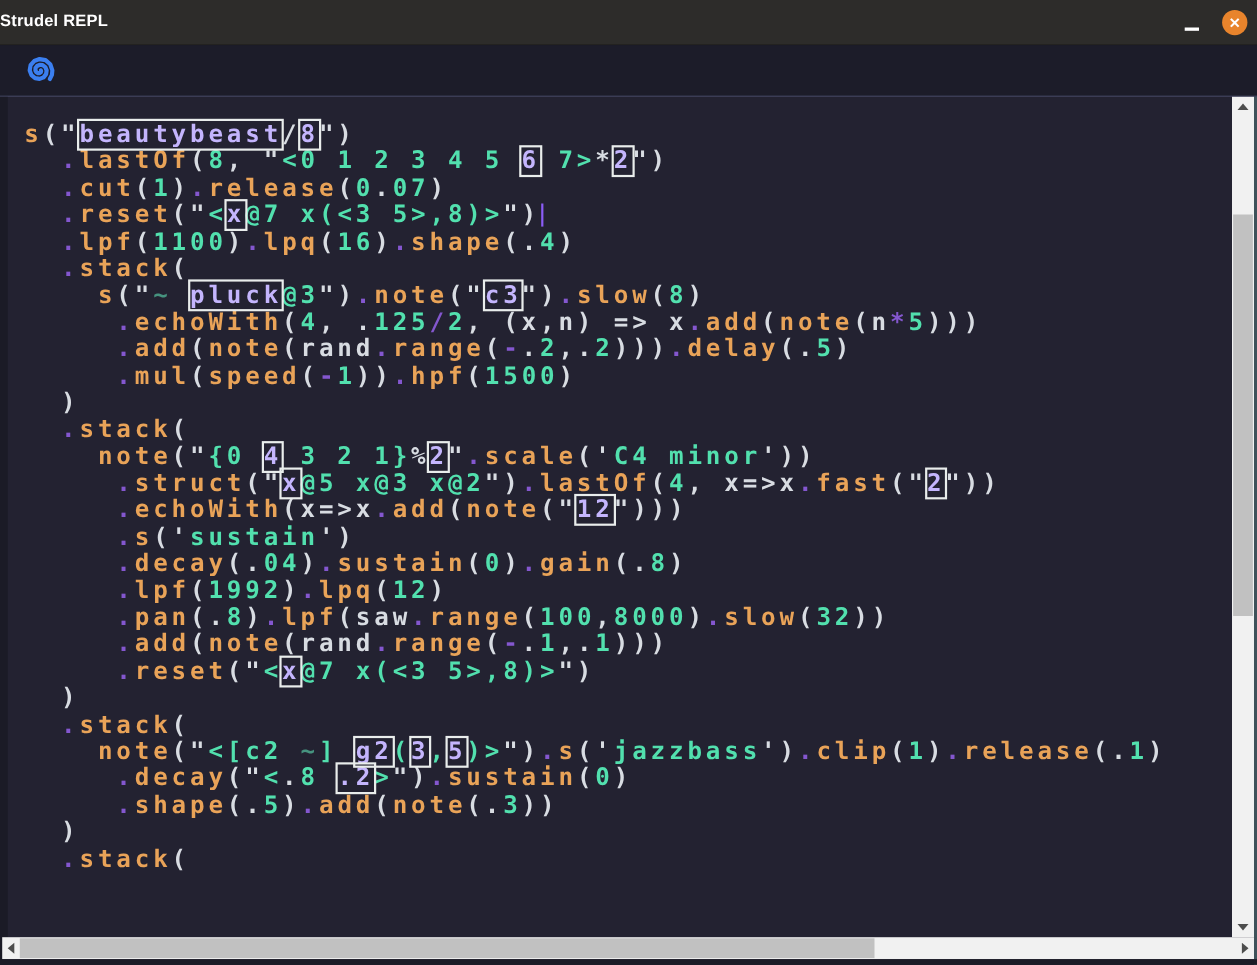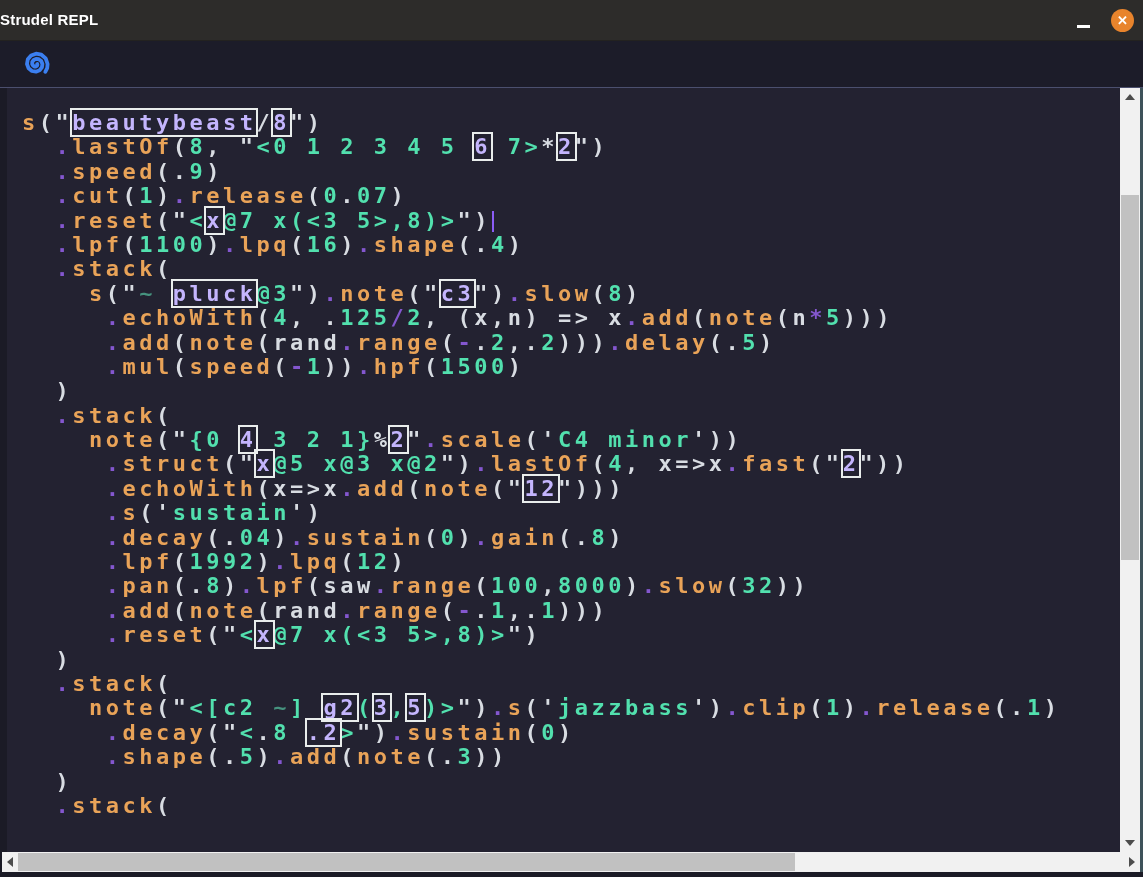--- a/index.html
+++ b/index.html
@@ -100,21 +100,20 @@
     </svg>
   </div>
 </div>
 
 <div class="editor" style="background: rgb(35, 34, 49);">
   <div class="left-edge"></div>
   <div class="right-edge"></div>
   <div class="code" id="code">
       <div class="code-line"><span class="tk-f">s</span><span class="tk-w">("</span><span class="tk-nb">beautybeast</span><span class="tk-w">/</span><span class="tk-nb">8</span><span class="tk-w">")</span></div>
       <div class="code-line"><span class="tk-w">  </span><span class="tk-p">.</span><span class="tk-f">lastOf</span><span class="tk-w">(</span><span class="tk-n">8</span><span class="tk-w">, "</span><span class="tk-n">&lt;0 1 2 3 4 5 </span><span class="tk-nb">6</span><span class="tk-n"> 7&gt;</span><span class="tk-w">*</span><span class="tk-nb">2</span><span class="tk-w">")</span></div>
-      <div class="code-line"><span class="tk-w">  </span><span class="tk-p">.</span><span class="tk-f">speed</span><span class="tk-w">(.</span><span class="tk-n">9</span><span class="tk-w">)</span></div>
       <div class="code-line"><span class="tk-w">  </span><span class="tk-p">.</span><span class="tk-f">cut</span><span class="tk-w">(</span><span class="tk-n">1</span><span class="tk-w">)</span><span class="tk-p">.</span><span class="tk-f">release</span><span class="tk-w">(</span><span class="tk-n">0</span><span class="tk-w">.</span><span class="tk-n">07</span><span class="tk-w">)</span></div>
       <div class="code-line"><span class="tk-w">  </span><span class="tk-p">.</span><span class="tk-f">reset</span><span class="tk-w">("</span><span class="tk-n">&lt;</span><span class="tk-nb">x</span><span class="tk-n">@7 x(&lt;3 5&gt;,8)&gt;</span><span class="tk-w">")</span><span class="caret"></span></div>
       <div class="code-line"><span class="tk-w">  </span><span class="tk-p">.</span><span class="tk-f">lpf</span><span class="tk-w">(</span><span class="tk-n">1100</span><span class="tk-w">)</span><span class="tk-p">.</span><span class="tk-f">lpq</span><span class="tk-w">(</span><span class="tk-n">16</span><span class="tk-w">)</span><span class="tk-p">.</span><span class="tk-f">shape</span><span class="tk-w">(.</span><span class="tk-n">4</span><span class="tk-w">)</span></div>
       <div class="code-line"><span class="tk-w">  </span><span class="tk-p">.</span><span class="tk-f">stack</span><span class="tk-w">(</span></div>
       <div class="code-line"><span class="tk-w">    </span><span class="tk-f">s</span><span class="tk-w">("</span><span class="tk-d">~</span><span class="tk-n"> </span><span class="tk-nb">pluck</span><span class="tk-n">@3</span><span class="tk-w">")</span><span class="tk-p">.</span><span class="tk-f">note</span><span class="tk-w">("</span><span class="tk-nb">c3</span><span class="tk-w">")</span><span class="tk-p">.</span><span class="tk-f">slow</span><span class="tk-w">(</span><span class="tk-n">8</span><span class="tk-w">)</span></div>
       <div class="code-line"><span class="tk-w">     </span><span class="tk-p">.</span><span class="tk-f">echoWith</span><span class="tk-w">(</span><span class="tk-n">4</span><span class="tk-w">, .</span><span class="tk-n">125</span><span class="tk-p">/</span><span class="tk-n">2</span><span class="tk-w">, (x,n) =&gt; x</span><span class="tk-p">.</span><span class="tk-f">add</span><span class="tk-w">(</span><span class="tk-f">note</span><span class="tk-w">(n</span><span class="tk-p">*</span><span class="tk-n">5</span><span class="tk-w">)))</span></div>
       <div class="code-line"><span class="tk-w">     </span><span class="tk-p">.</span><span class="tk-f">add</span><span class="tk-w">(</span><span class="tk-f">note</span><span class="tk-w">(rand</span><span class="tk-p">.</span><span class="tk-f">range</span><span class="tk-w">(</span><span class="tk-p">-</span><span class="tk-w">.</span><span class="tk-n">2</span><span class="tk-w">,.</span><span class="tk-n">2</span><span class="tk-w">)))</span><span class="tk-p">.</span><span class="tk-f">delay</span><span class="tk-w">(.</span><span class="tk-n">5</span><span class="tk-w">)</span></div>
       <div class="code-line"><span class="tk-w">     </span><span class="tk-p">.</span><span class="tk-f">mul</span><span class="tk-w">(</span><span class="tk-f">speed</span><span class="tk-w">(</span><span class="tk-p">-</span><span class="tk-n">1</span><span class="tk-w">))</span><span class="tk-p">.</span><span class="tk-f">hpf</span><span class="tk-w">(</span><span class="tk-n">1500</span><span class="tk-w">)</span></div>
       <div class="code-line"><span class="tk-w">  )</span></div>
       <div class="code-line"><span class="tk-w">  </span><span class="tk-p">.</span><span class="tk-f">stack</span><span class="tk-w">(</span></div>

